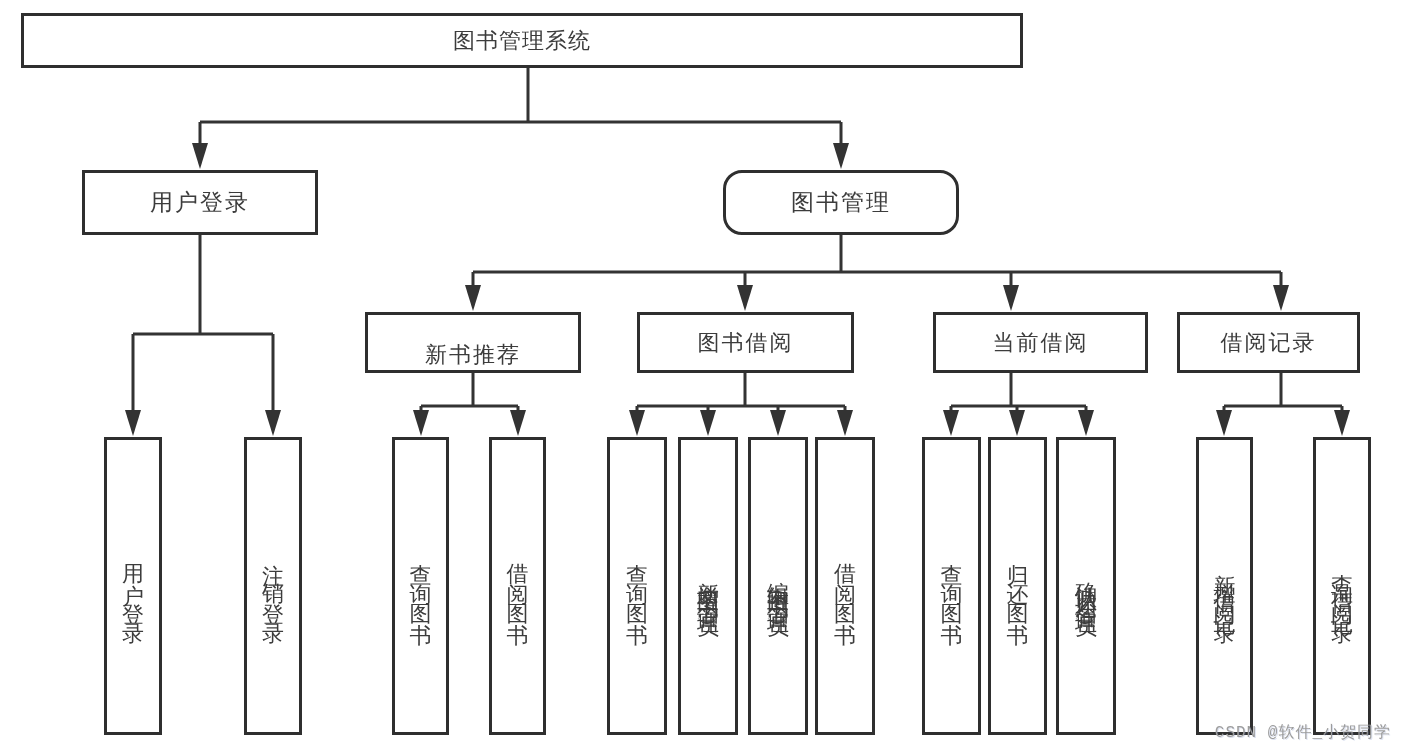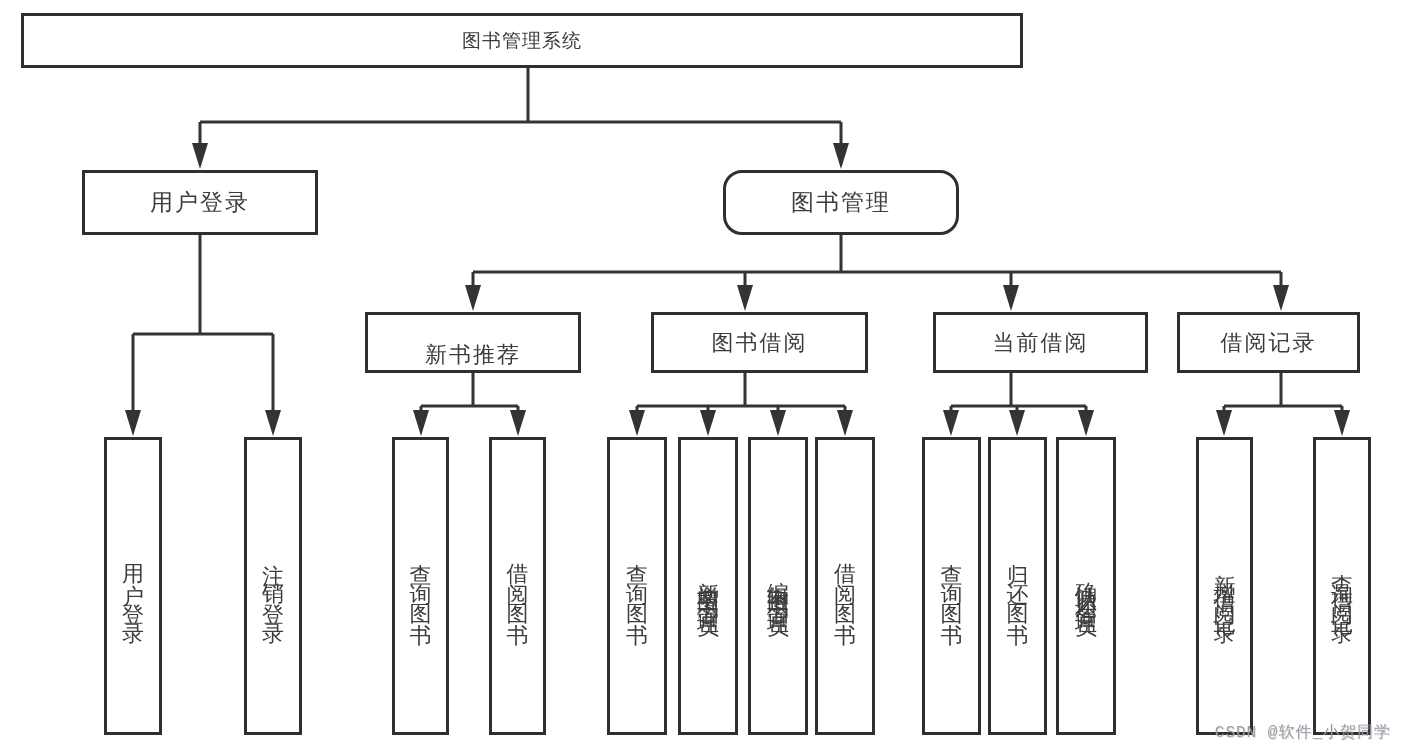--- a/index.html
+++ b/index.html
@@ -24,21 +24,21 @@
     border: 3px solid #2f2f2f;
     display: flex;
     align-items: center;
     justify-content: center;
   }
   .hlabel {
     letter-spacing: 2px;
     color: #3c3c3c;
     white-space: nowrap;
   }
-  .root-box .hlabel { font-size: 19px; letter-spacing: 1px; }
+  .root-box .hlabel { font-size: 22px; letter-spacing: 1px; }
   .l1-box .hlabel { font-size: 23px; }
   .l2-box .hlabel { font-size: 22px; }
   .vnode .vlabel {
     writing-mode: vertical-rl;
     text-orientation: upright;
     font-size: 22px;
     color: #3c3c3c;
     line-height: 1;
   }
   .ls-wide  .vlabel { letter-spacing: 20px; }
@@ -108,21 +108,21 @@
   <div class="node l1-box" style="left:82px; top:170px; width:236px; height:65px;">
     <span class="hlabel">用户登录</span>
   </div>
   <div class="node l1-box" style="left:723px; top:170px; width:236px; height:65px;border-radius:19px;">
     <span class="hlabel">图书管理</span>
   </div>
 
   <div class="node l2-box" style="left:365px; top:312px; width:216px; height:61px;align-items:flex-end;">
     <span class="hlabel">新书推荐</span>
   </div>
-  <div class="node l2-box" style="left:651px; top:312px; width:217px; height:61px;">
+  <div class="node l2-box" style="left:637px; top:312px; width:217px; height:61px;">
     <span class="hlabel">图书借阅</span>
   </div>
   <div class="node l2-box" style="left:933px; top:312px; width:215px; height:61px;">
     <span class="hlabel">当前借阅</span>
   </div>
   <div class="node l2-box" style="left:1177px; top:312px; width:183px; height:61px;text-align:right;">
     <span class="hlabel">借阅记录</span>
   </div>
 
   <div class="node vnode ls-wide" style="left:104px; top:437px; width:58px; height:298px;">

